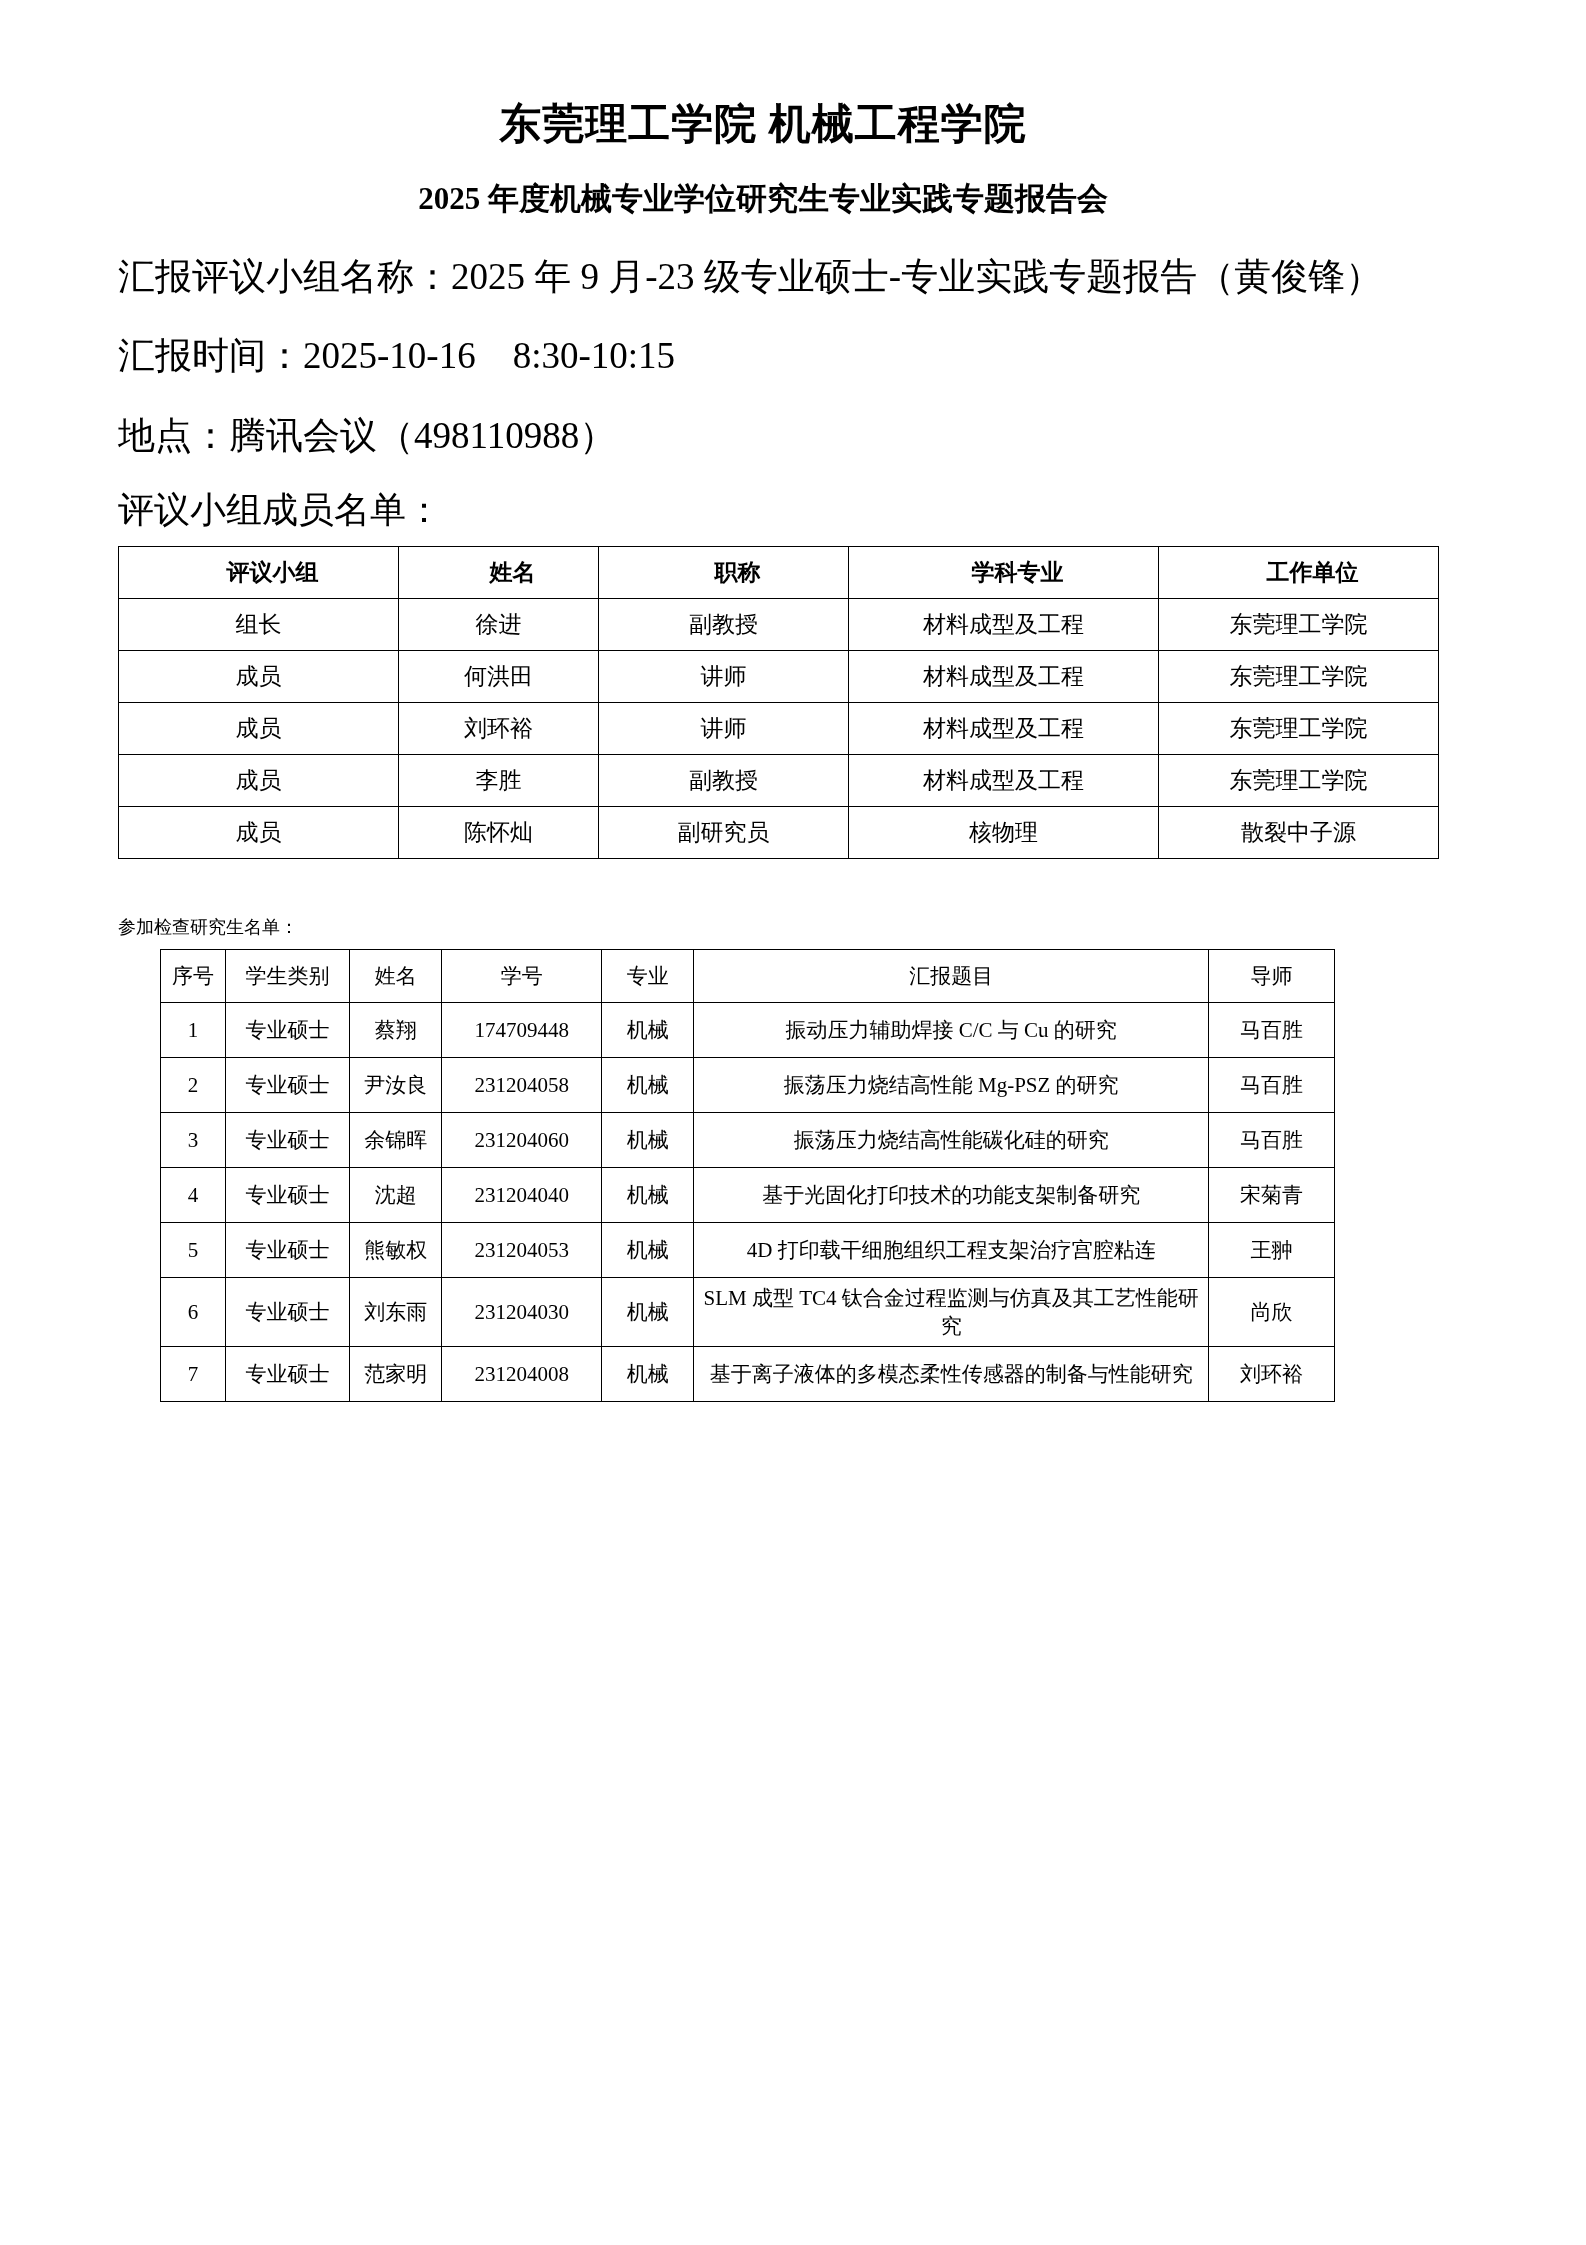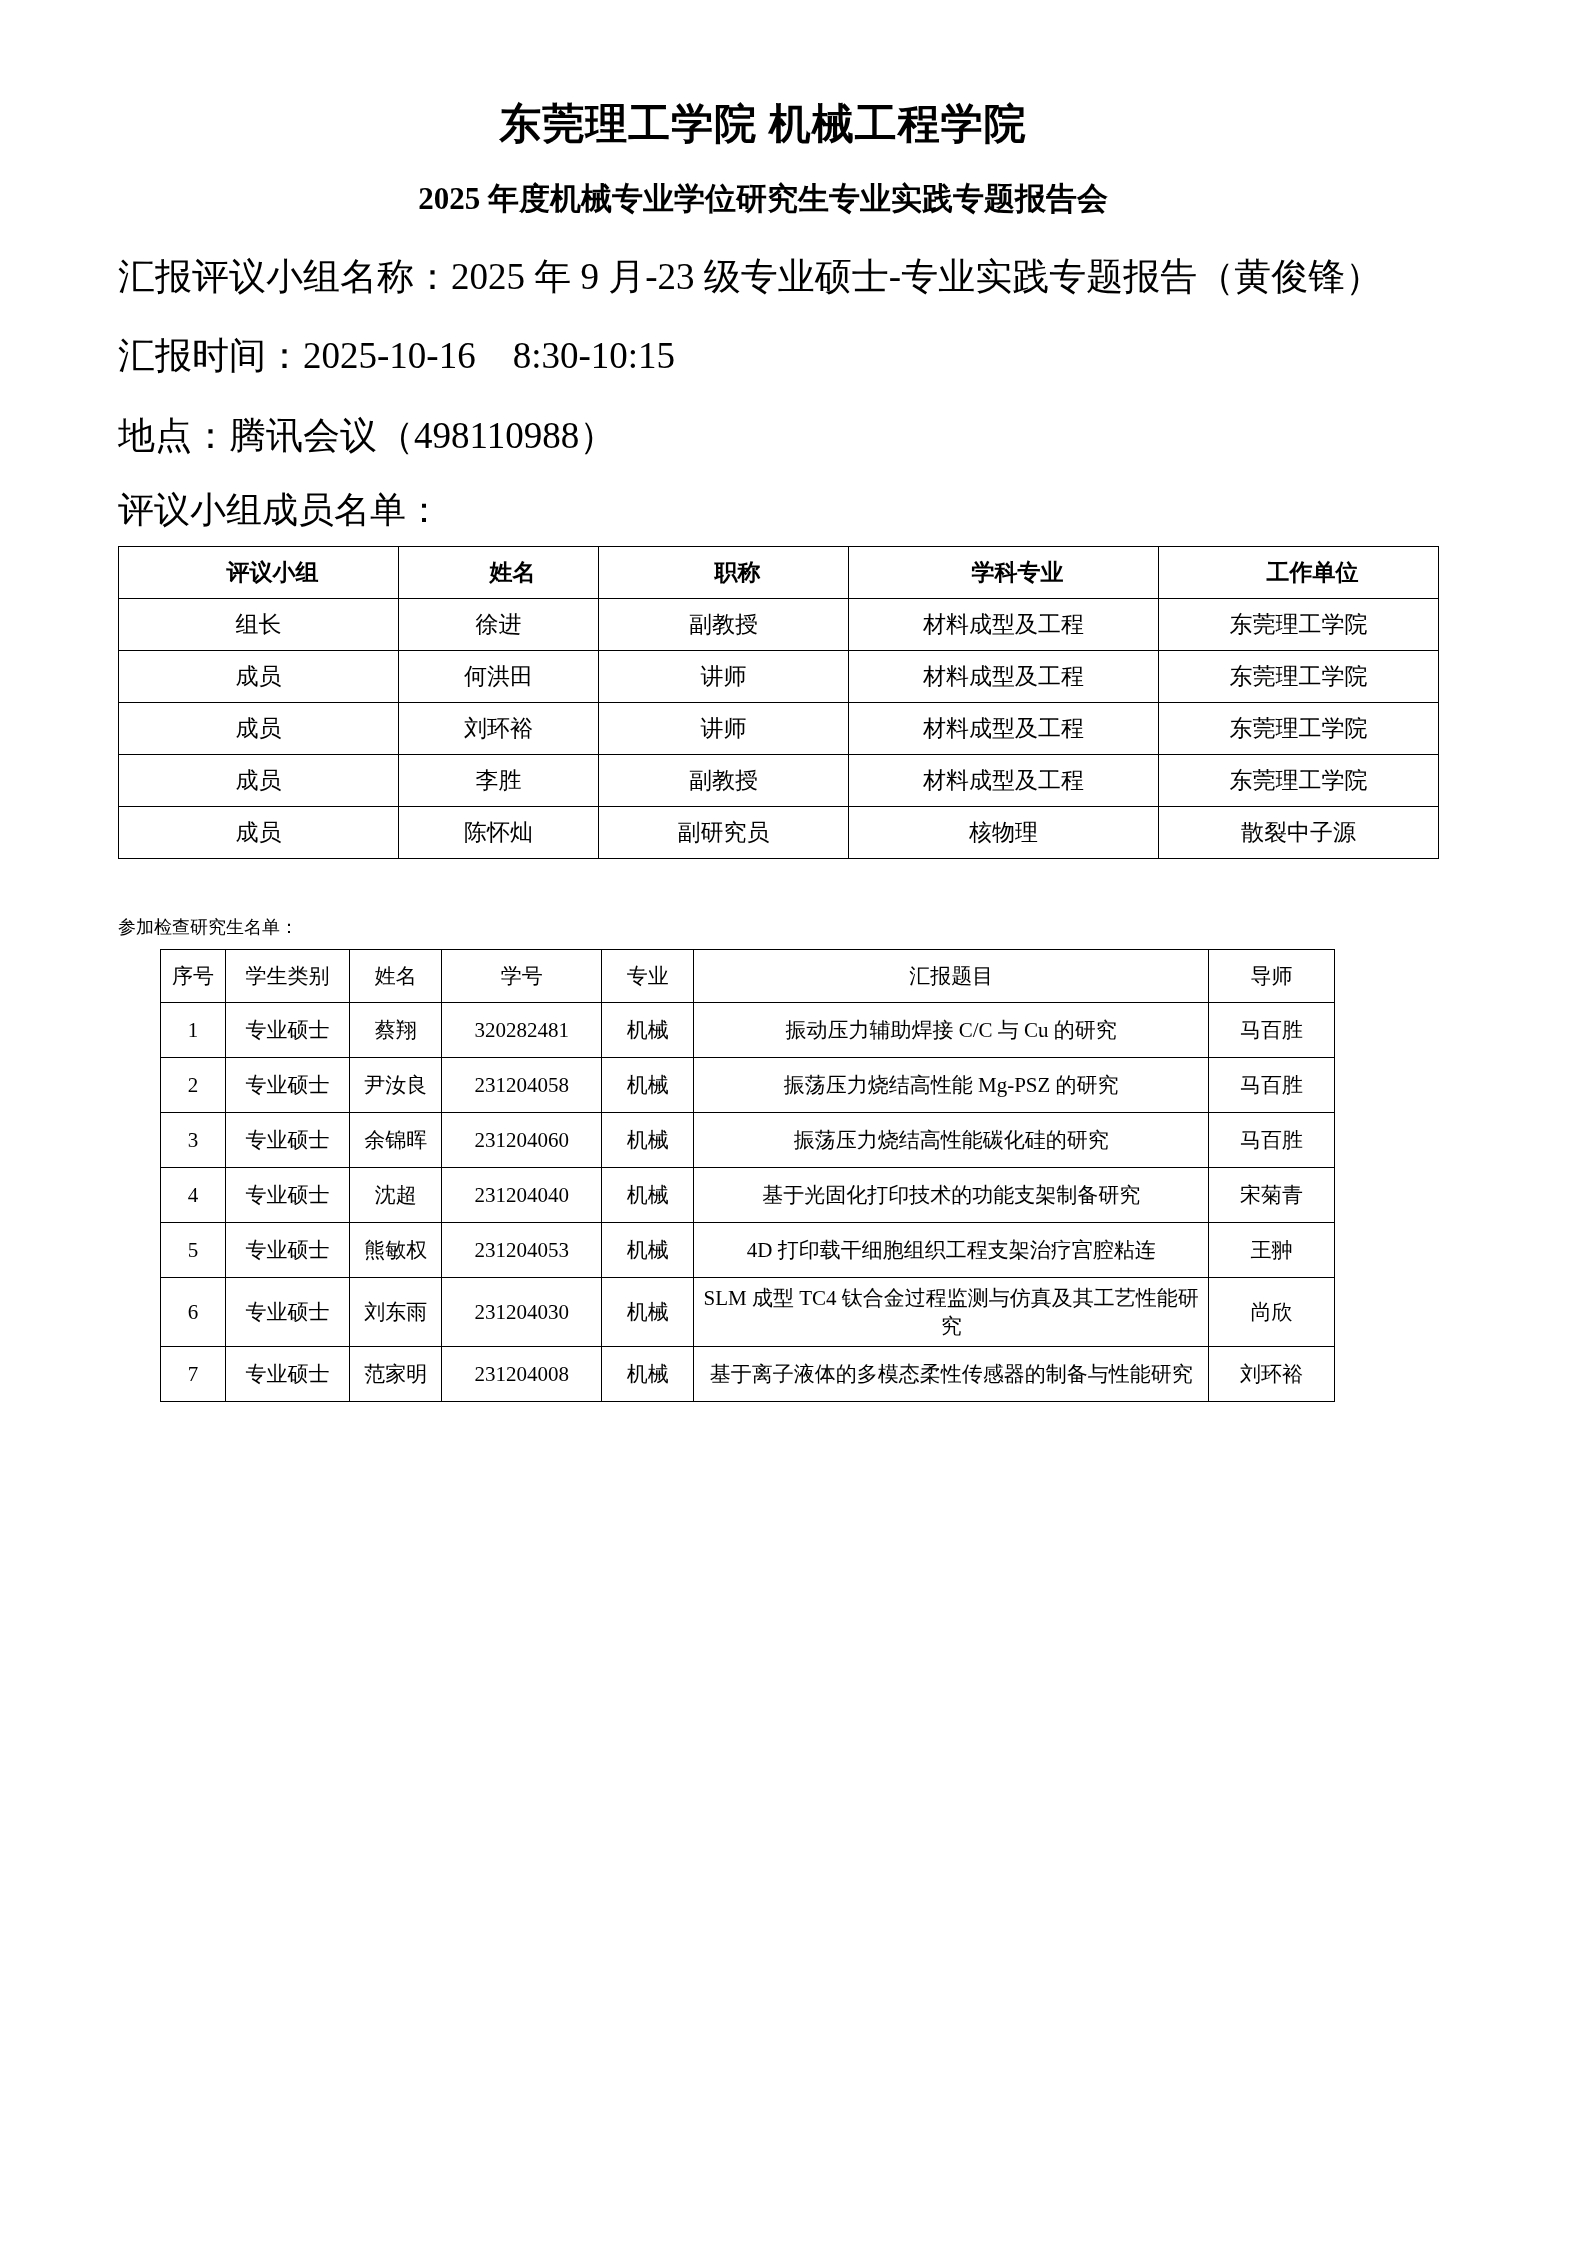--- a/index.html
+++ b/index.html
@@ -205,21 +205,21 @@
         <th>专业</th>
         <th>汇报题目</th>
         <th>导师</th>
       </tr>
     </thead>
     <tbody>
       <tr>
         <td>1</td>
         <td>专业硕士</td>
         <td>蔡翔</td>
-        <td>320282481</td>
+        <td>174709448</td>
         <td>机械</td>
         <td class="title-cell">振动压力辅助焊接 C/C 与 Cu 的研究</td>
         <td>马百胜</td>
       </tr>
       <tr>
         <td>2</td>
         <td>专业硕士</td>
         <td>尹汝良</td>
         <td>231204058</td>
         <td>机械</td>

